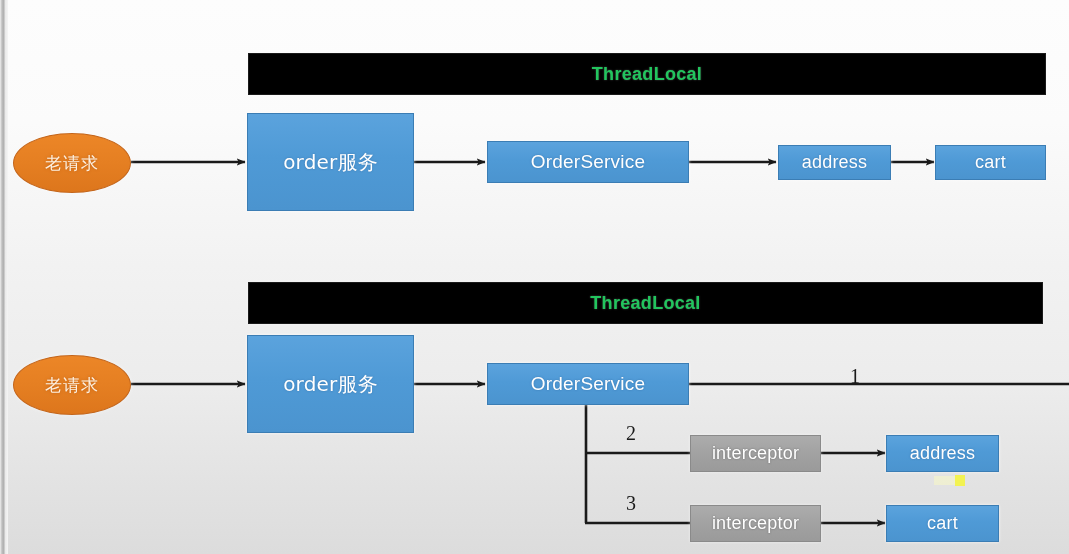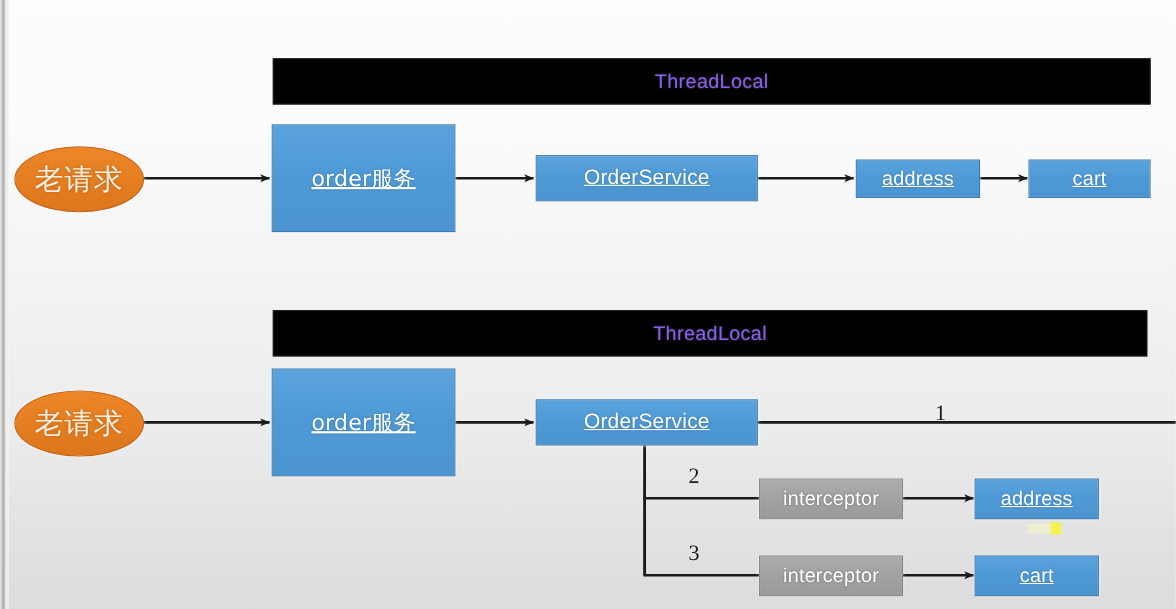--- a/index.html
+++ b/index.html
@@ -47,57 +47,57 @@
     text-align: center;
     line-height: 1.1;
     letter-spacing: 0.2px;
   }
 
   .box-blue {
     background: linear-gradient(to bottom, #5ba3dd 0%, #4f9ad6 45%, #4b94cf 100%);
     border: 1px solid #3b7db4;
     box-shadow: 0 0 3px rgba(255,255,255,0.75);
     text-shadow: 0 0 2px rgba(40,90,140,0.55);
-    text-decoration: underline;
   }
 
   .box-gray {
     background: linear-gradient(to bottom, #acacac 0%, #a2a2a2 50%, #9a9a9a 100%);
     border: 1px solid #8a8a8a;
     box-shadow: 0 0 3px rgba(255,255,255,0.5);
     text-shadow: 0 0 2px rgba(70,70,70,0.6);
     text-align: center;
   }
 
   .bar-black {
     position: absolute;
     background: #000000;
     border: 1px solid #1a1a1a;
     box-sizing: border-box;
     display: flex;
     align-items: center;
     justify-content: center;
-    color: #8b5cf6;
+    color: #22c55e;
     font-size: 18px;
     letter-spacing: 0.3px;
     text-shadow: 0 0 2px rgba(200,200,200,0.35);
     box-shadow: 0 0 4px rgba(255,255,255,0.45);
+    font-weight: bold;
   }
 
   .ellipse-orange {
     position: absolute;
     box-sizing: border-box;
     border-radius: 50%;
     background: linear-gradient(to bottom, #ec8627 0%, #e57f22 50%, #dd761c 100%);
     border: 1px solid #c4651a;
     display: flex;
     align-items: center;
     justify-content: center;
     color: #fdf0e0;
-    font-size: 26px;
+    font-size: 17px;
     letter-spacing: 1px;
     text-shadow: 0 0 3px rgba(180,90,20,0.8);
     box-shadow: 0 0 4px rgba(255,255,255,0.5);
   }
 
   
   .edge-label {
     position: absolute;
     color: #1a1a1a;
     font-size: 20px;

